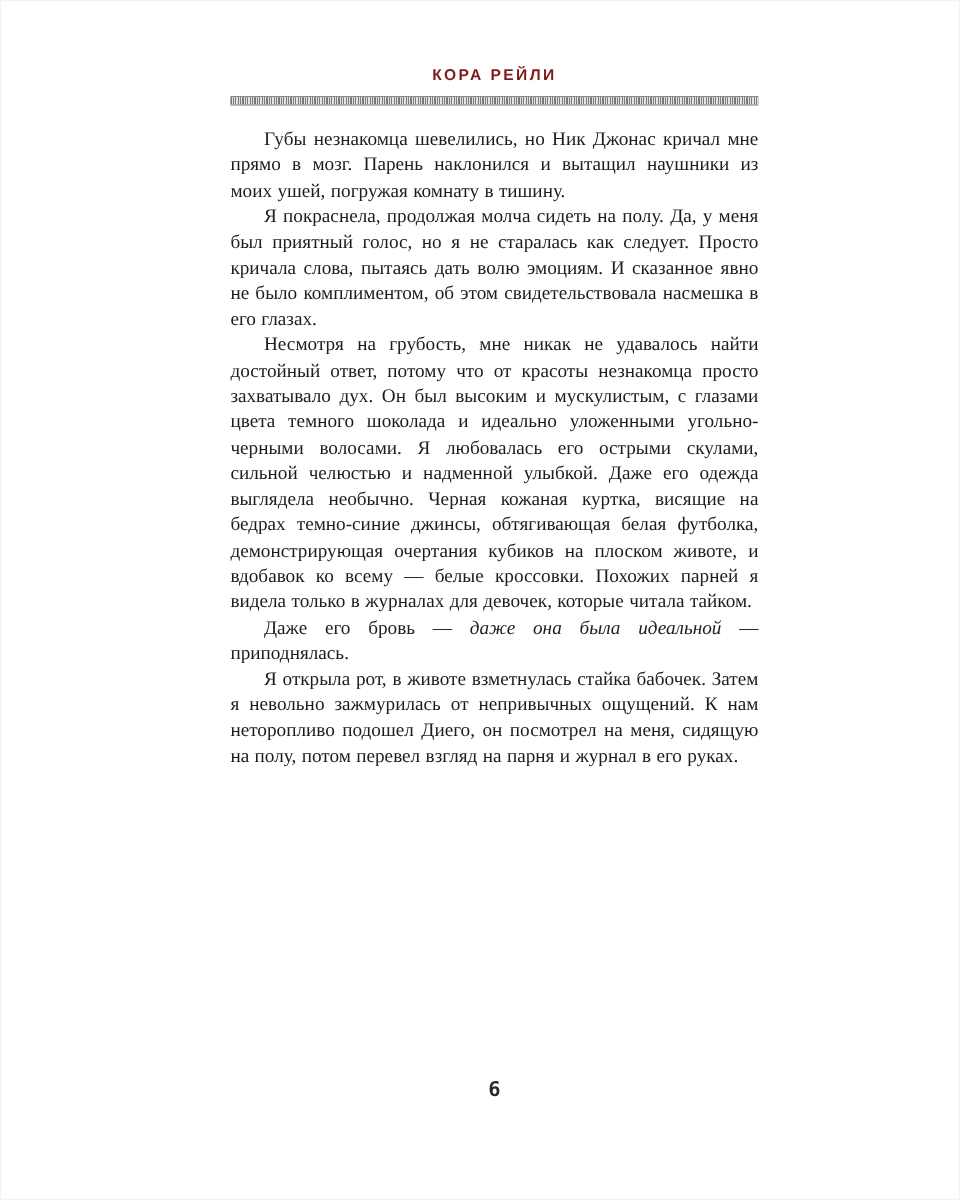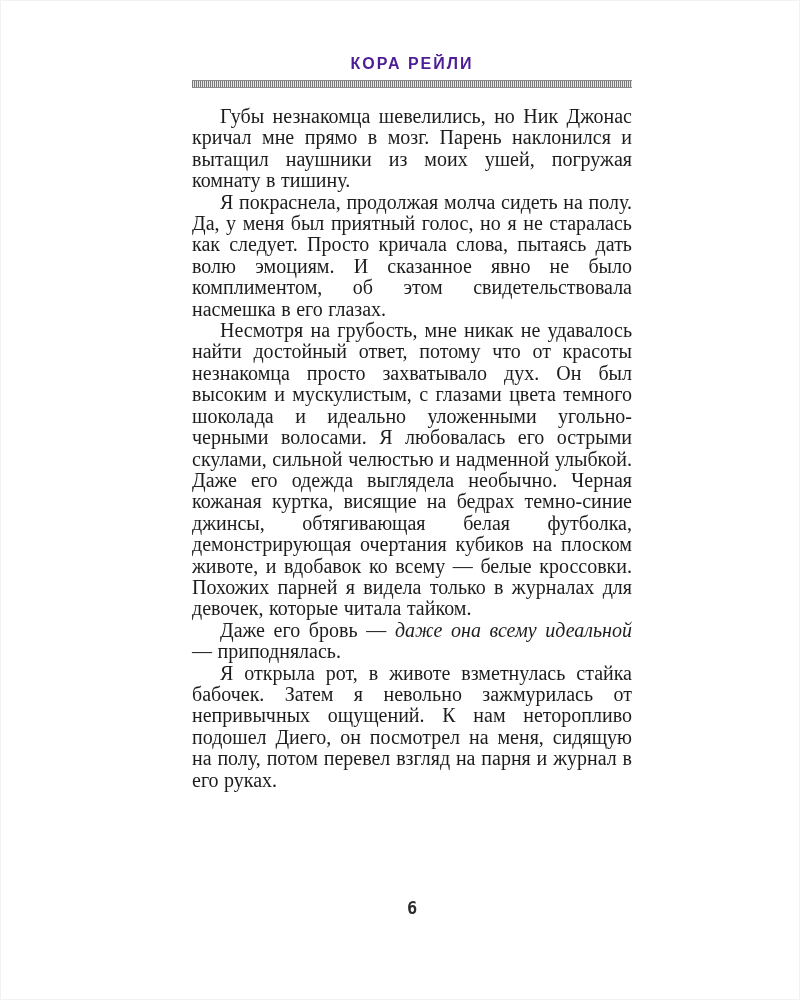--- a/index.html
+++ b/index.html
@@ -18,43 +18,43 @@
     box-shadow: inset 0 0 0 1px #f2f2f2;
   }
   .running-header {
     position: absolute;
     top: 55px;
     left: 192px;
     width: 440px;
     text-align: center;
     font-family: "Liberation Sans", sans-serif;
     font-weight: bold;
-    font-size: 16px;
+    font-size: 13px;
     letter-spacing: 2px;
-    color: #4c1d95;
+    color: #7f1d1d;
   }
   .header-rule {
     position: absolute;
     top: 80px;
     left: 192px;
     width: 440px;
     height: 6px;
     border-top: 1px solid #8a8a8a;
     border-bottom: 1px solid #8a8a8a;
     background: repeating-linear-gradient(90deg,
       #777777 0px, #777777 1px,
       #e6e6e6 1px, #e6e6e6 2px);
   }
   .body-text {
     position: absolute;
     top: 106px;
     left: 192px;
     width: 440px;
     text-align: justify;
-    font-size: 20px;
+    font-size: 16px;
     line-height: 21.4px;
     hyphens: auto;
     -webkit-hyphens: auto;
     word-spacing: 0.5px;
   }
   .body-text p {
     margin: 0;
     text-indent: 28px;
   }
   .body-text em {
@@ -78,19 +78,19 @@
 <div class="page">
 
   <div class="running-header">КОРА РЕЙЛИ</div>
 
   <div class="header-rule"></div>
 
   <div class="body-text">
       <p><span>Губы незнакомца шевелились, но Ник Джонас кричал мне прямо в мозг. Парень наклонился и вытащил наушники из моих ушей, погружая комнату в тишину.</span></p>
       <p><span>Я покраснела, продолжая молча сидеть на полу. Да, у меня был приятный голос, но я не старалась как следует. Просто кричала слова, пытаясь дать волю эмоциям. И сказанное явно не было комплиментом, об этом свидетельствовала насмешка в его глазах.</span></p>
       <p><span>Несмотря на грубость, мне никак не удавалось найти достойный ответ, потому что от красоты незнакомца просто захватывало дух. Он был высоким и мускулистым, с глазами цвета темного шоколада и идеально уложенными угольно-черными волосами. Я любовалась его острыми скулами, сильной челюстью и надменной улыбкой. Даже его одежда выглядела необычно. Черная кожаная куртка, висящие на бедрах темно-синие джинсы, обтягивающая белая футболка, демонстрирующая очертания кубиков на плоском животе, и вдобавок ко всему — белые кроссовки. Похожих парней я видела только в журналах для девочек, которые читала тайком.</span></p>
-      <p><span>Даже его бровь — </span><em>даже она всему идеальной</em><span> — приподнялась.</span></p>
+      <p><span>Даже его бровь — </span><em>даже она была идеальной</em><span> — приподнялась.</span></p>
       <p><span>Я открыла рот, в животе взметнулась стайка бабочек. Затем я невольно зажмурилась от непривычных ощущений. К нам неторопливо подошел Диего, он посмотрел на меня, сидящую на полу, потом перевел взгляд на парня и журнал в его руках.</span></p>
     </div>
 
   <div class="page-number">6</div>
 
 </div>
 
 </body></html>

